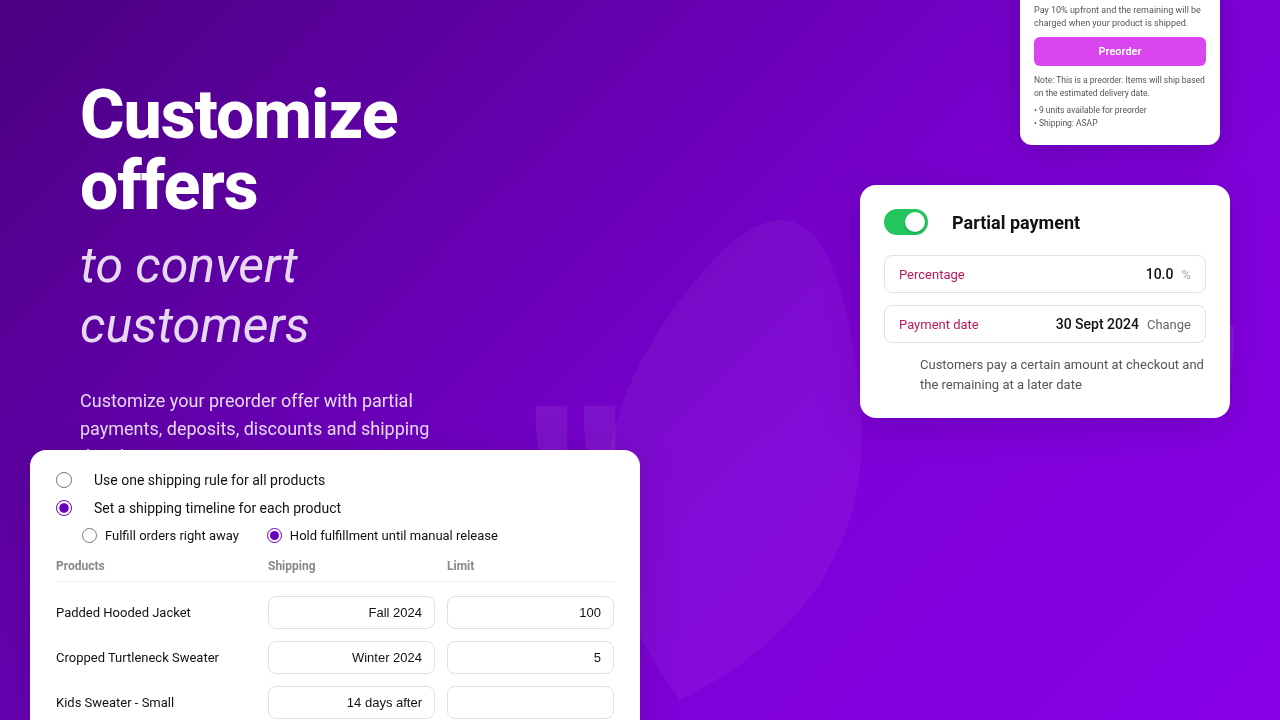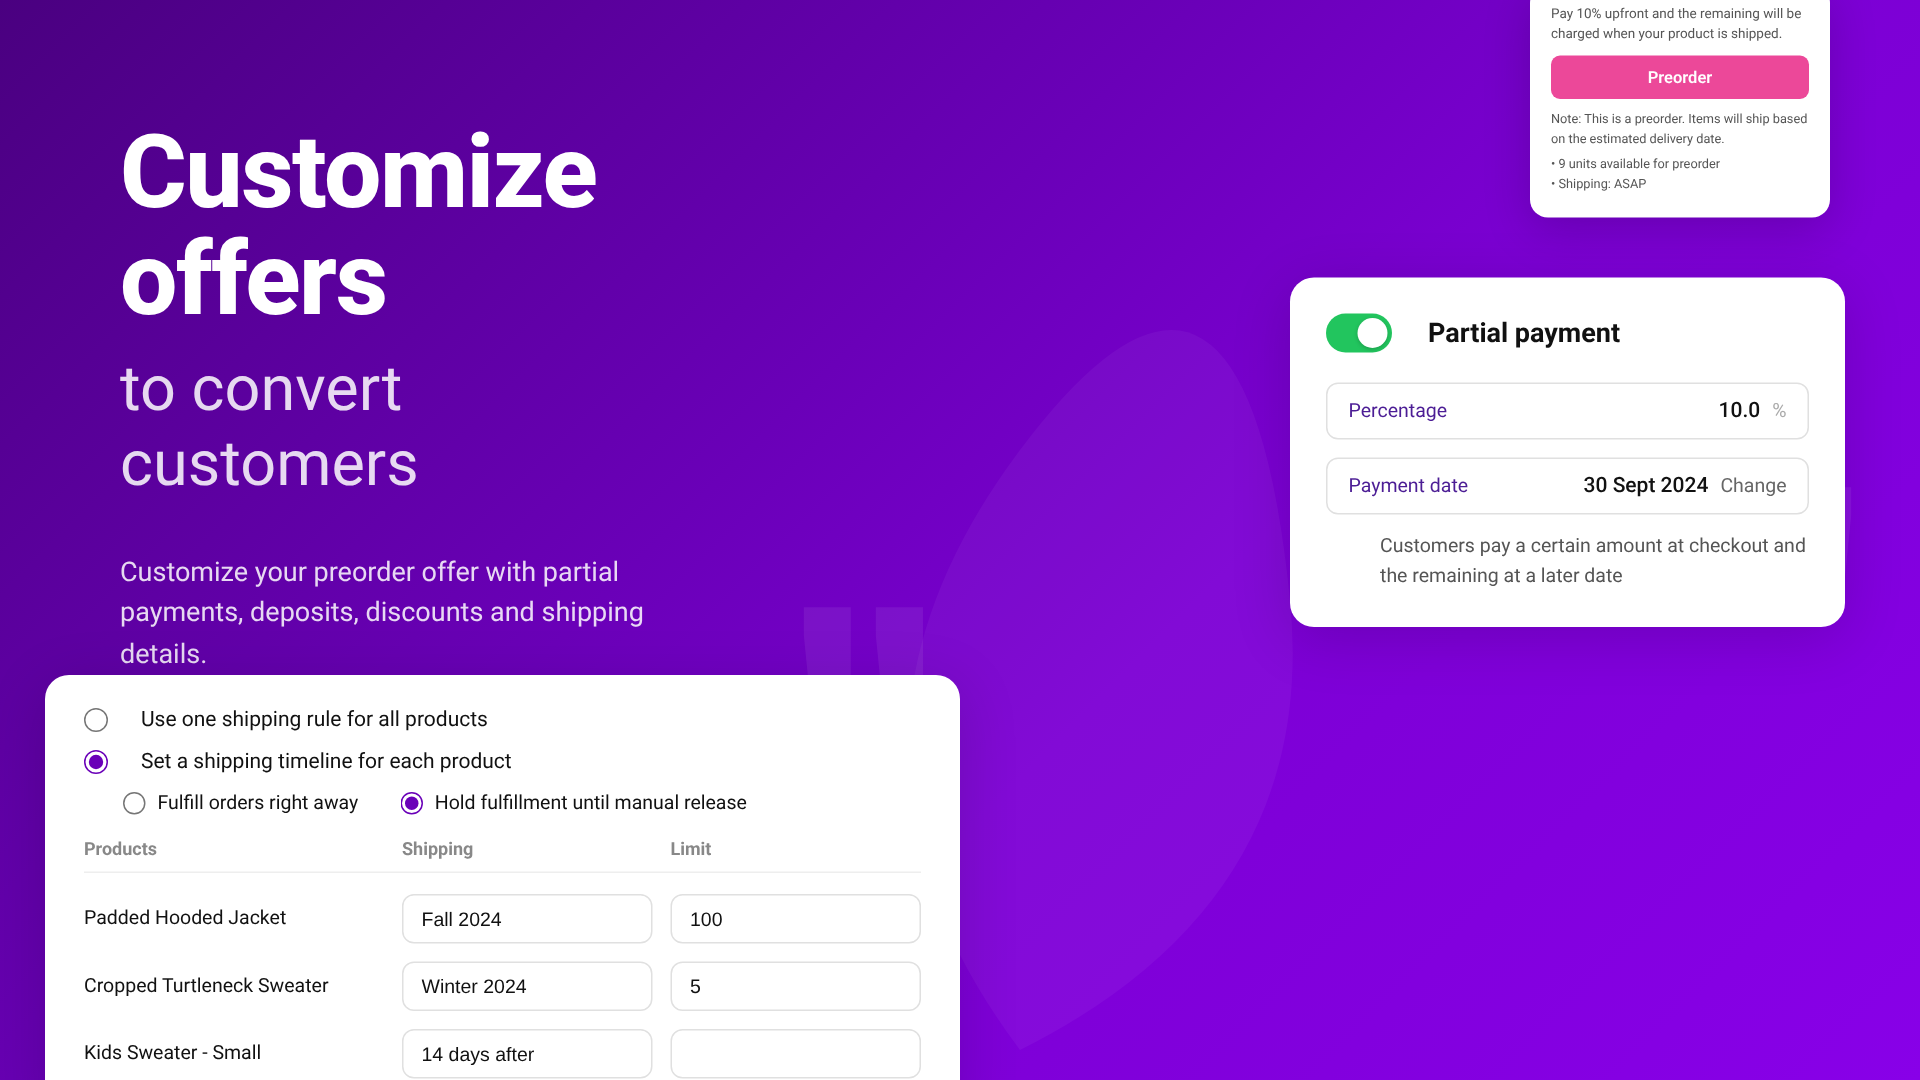--- a/index.html
+++ b/index.html
@@ -51,24 +51,25 @@
 
     .headline h1 {
       font-size: 68px;
       font-weight: 800;
       line-height: 1.05;
       letter-spacing: -1px;
       margin-bottom: 12px;
     }
 
     .headline .sub {
-      font-size: 42px;
+      font-size: 50px;
       font-weight: 400;
       line-height: 1.2;
       color: rgba(255,255,255,0.85);
+      font-style: italic;
     }
 
     .description {
       color: rgba(255,255,255,0.85);
       font-size: 18px;
       line-height: 1.55;
       margin-top: 32px;
       max-width: 400px;
     }
 
@@ -133,21 +134,21 @@
     }
 
     .card-preorder .note-text {
       font-size: 9px;
       color: #555;
       margin-bottom: 8px;
       line-height: 1.4;
     }
 
     .card-preorder .preorder-btn {
-      background: #ec4899;
+      background: #d946ef;
       color: #fff;
       text-align: center;
       padding: 8px;
       border-radius: 6px;
       font-size: 11px;
       font-weight: 600;
       margin-bottom: 8px;
     }
 
     .card-preorder .note-small {
@@ -213,21 +214,21 @@
       display: flex;
       align-items: center;
       border: 1.5px solid #e0e0e0;
       border-radius: 8px;
       padding: 10px 14px;
       margin-bottom: 12px;
     }
 
     .input-row .input-label {
       font-size: 13px;
-      color: #4c1d95;
+      color: #be185d;
       flex: 1;
     }
 
     .input-row .input-value {
       font-size: 14px;
       color: #111;
       font-weight: 500;
       margin-right: 8px;
     }
 
@@ -330,20 +331,21 @@
     }
 
     .table-cell-input {
       border: 1.5px solid #e0e0e0;
       border-radius: 8px;
       padding: 8px 12px;
       font-size: 13px;
       color: #111;
       background: #fff;
       width: 100%;
+      text-align: right;
     }
   </style>
 </head>
 <body>
 
 <div class="deco-quotes deco-quotes-left">"</div>
 <div class="deco-quotes deco-quotes-right">"</div>
 
 <svg style="position:absolute;top:200px;left:480px;opacity:0.15;pointer-events:none;" width="400" height="500" viewBox="0 0 400 500">
   <path d="M 200 500 Q 50 300 200 100 Q 350 -100 380 200 Q 400 400 200 500 Z" fill="rgba(255,255,255,0.3)"></path>

